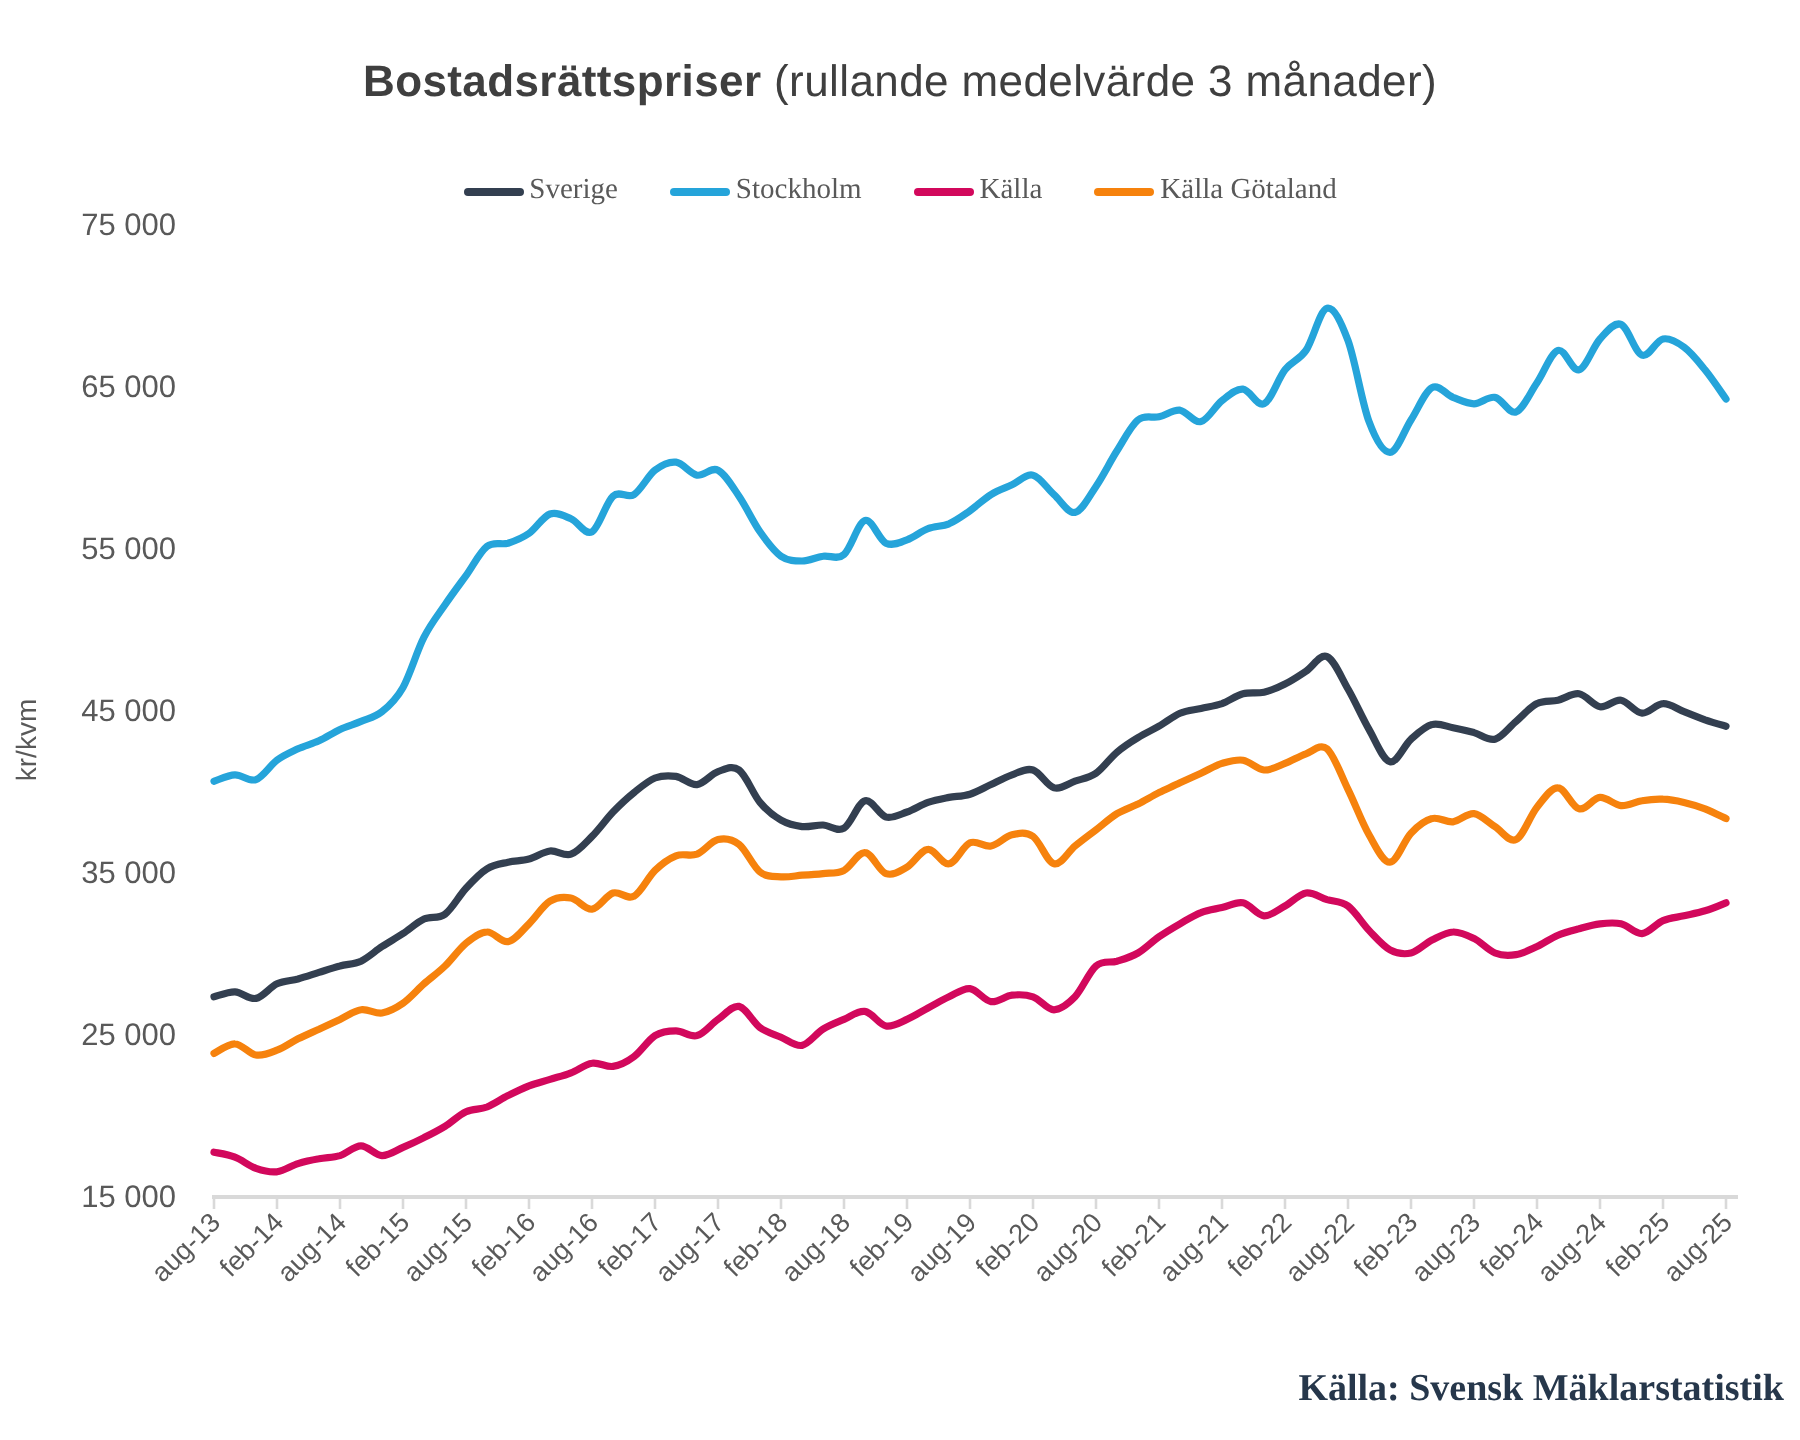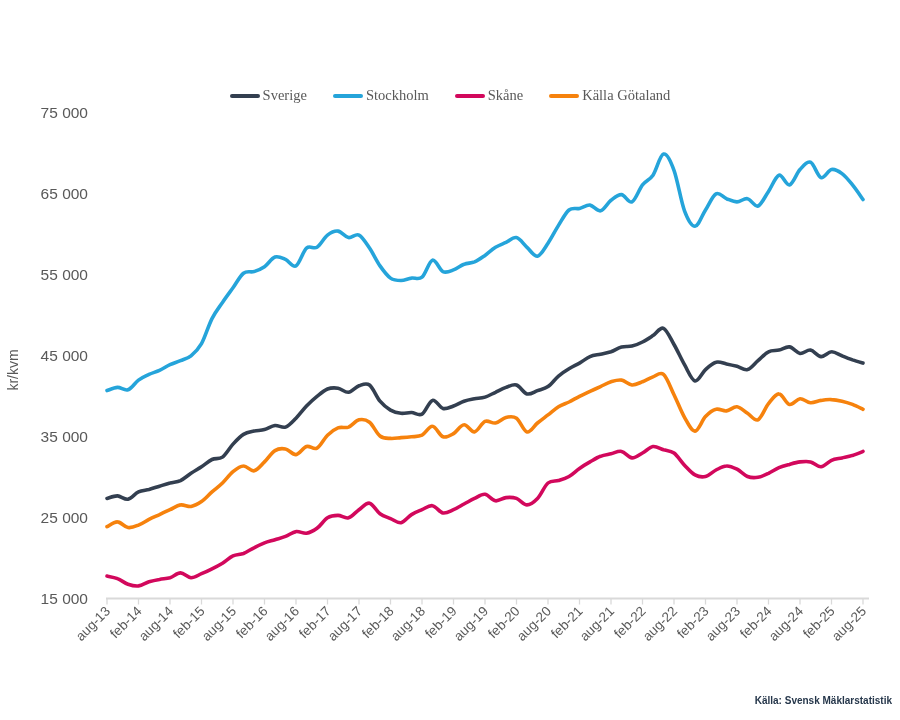--- a/index.html
+++ b/index.html
@@ -54,45 +54,49 @@
     top: 362px; left: -27px;
     width: 80px;
     text-align: center;
     transform: rotate(-90deg);
     font-size: 14px;
     color: #595959;
   }
   .source-credit {
     position: absolute;
     right: 8px; bottom: 14px;
-    font-size: 10px;
+    font-size: 19px;
     font-weight: bold;
     color: #26374b;
+    font-family: Liberation Serif, serif;
   }
   svg { position: absolute; top: 0; left: 0; }
   text { font-family: "Liberation Sans", "DejaVu Sans", sans-serif; }
 </style>
 </head>
 <body>
 
 <div class="canvas">
 
+  <div class="chart-title">
+    <span class="t-bold">Bostadsrättspriser</span><span class="t-reg"> (rullande medelvärde 3 månader)</span>
+  </div>
 
   <div class="legend" id="legend">
       <div class="legend-item">
         <span class="swatch" style="background: rgb(51, 63, 80);"></span>
         <span class="legend-label">Sverige</span>
       </div>
       <div class="legend-item">
         <span class="swatch" style="background: rgb(37, 164, 218);"></span>
         <span class="legend-label">Stockholm</span>
       </div>
       <div class="legend-item">
         <span class="swatch" style="background: rgb(210, 8, 92);"></span>
-        <span class="legend-label">Skåne</span>
+        <span class="legend-label">Källa</span>
       </div>
       <div class="legend-item">
         <span class="swatch" style="background: rgb(246, 130, 13);"></span>
         <span class="legend-label">Källa Götaland</span>
       </div>
     </div>
 
   <svg id="plot" width="900" height="720" viewBox="0 0 900 720">
       <line x1="106" y1="598.5" x2="869" y2="598.5" stroke="#D9D9D9" stroke-width="2"></line>
       <line x1="107" y1="598" x2="107" y2="604.5" stroke="#D9D9D9" stroke-width="1.3"></line>

